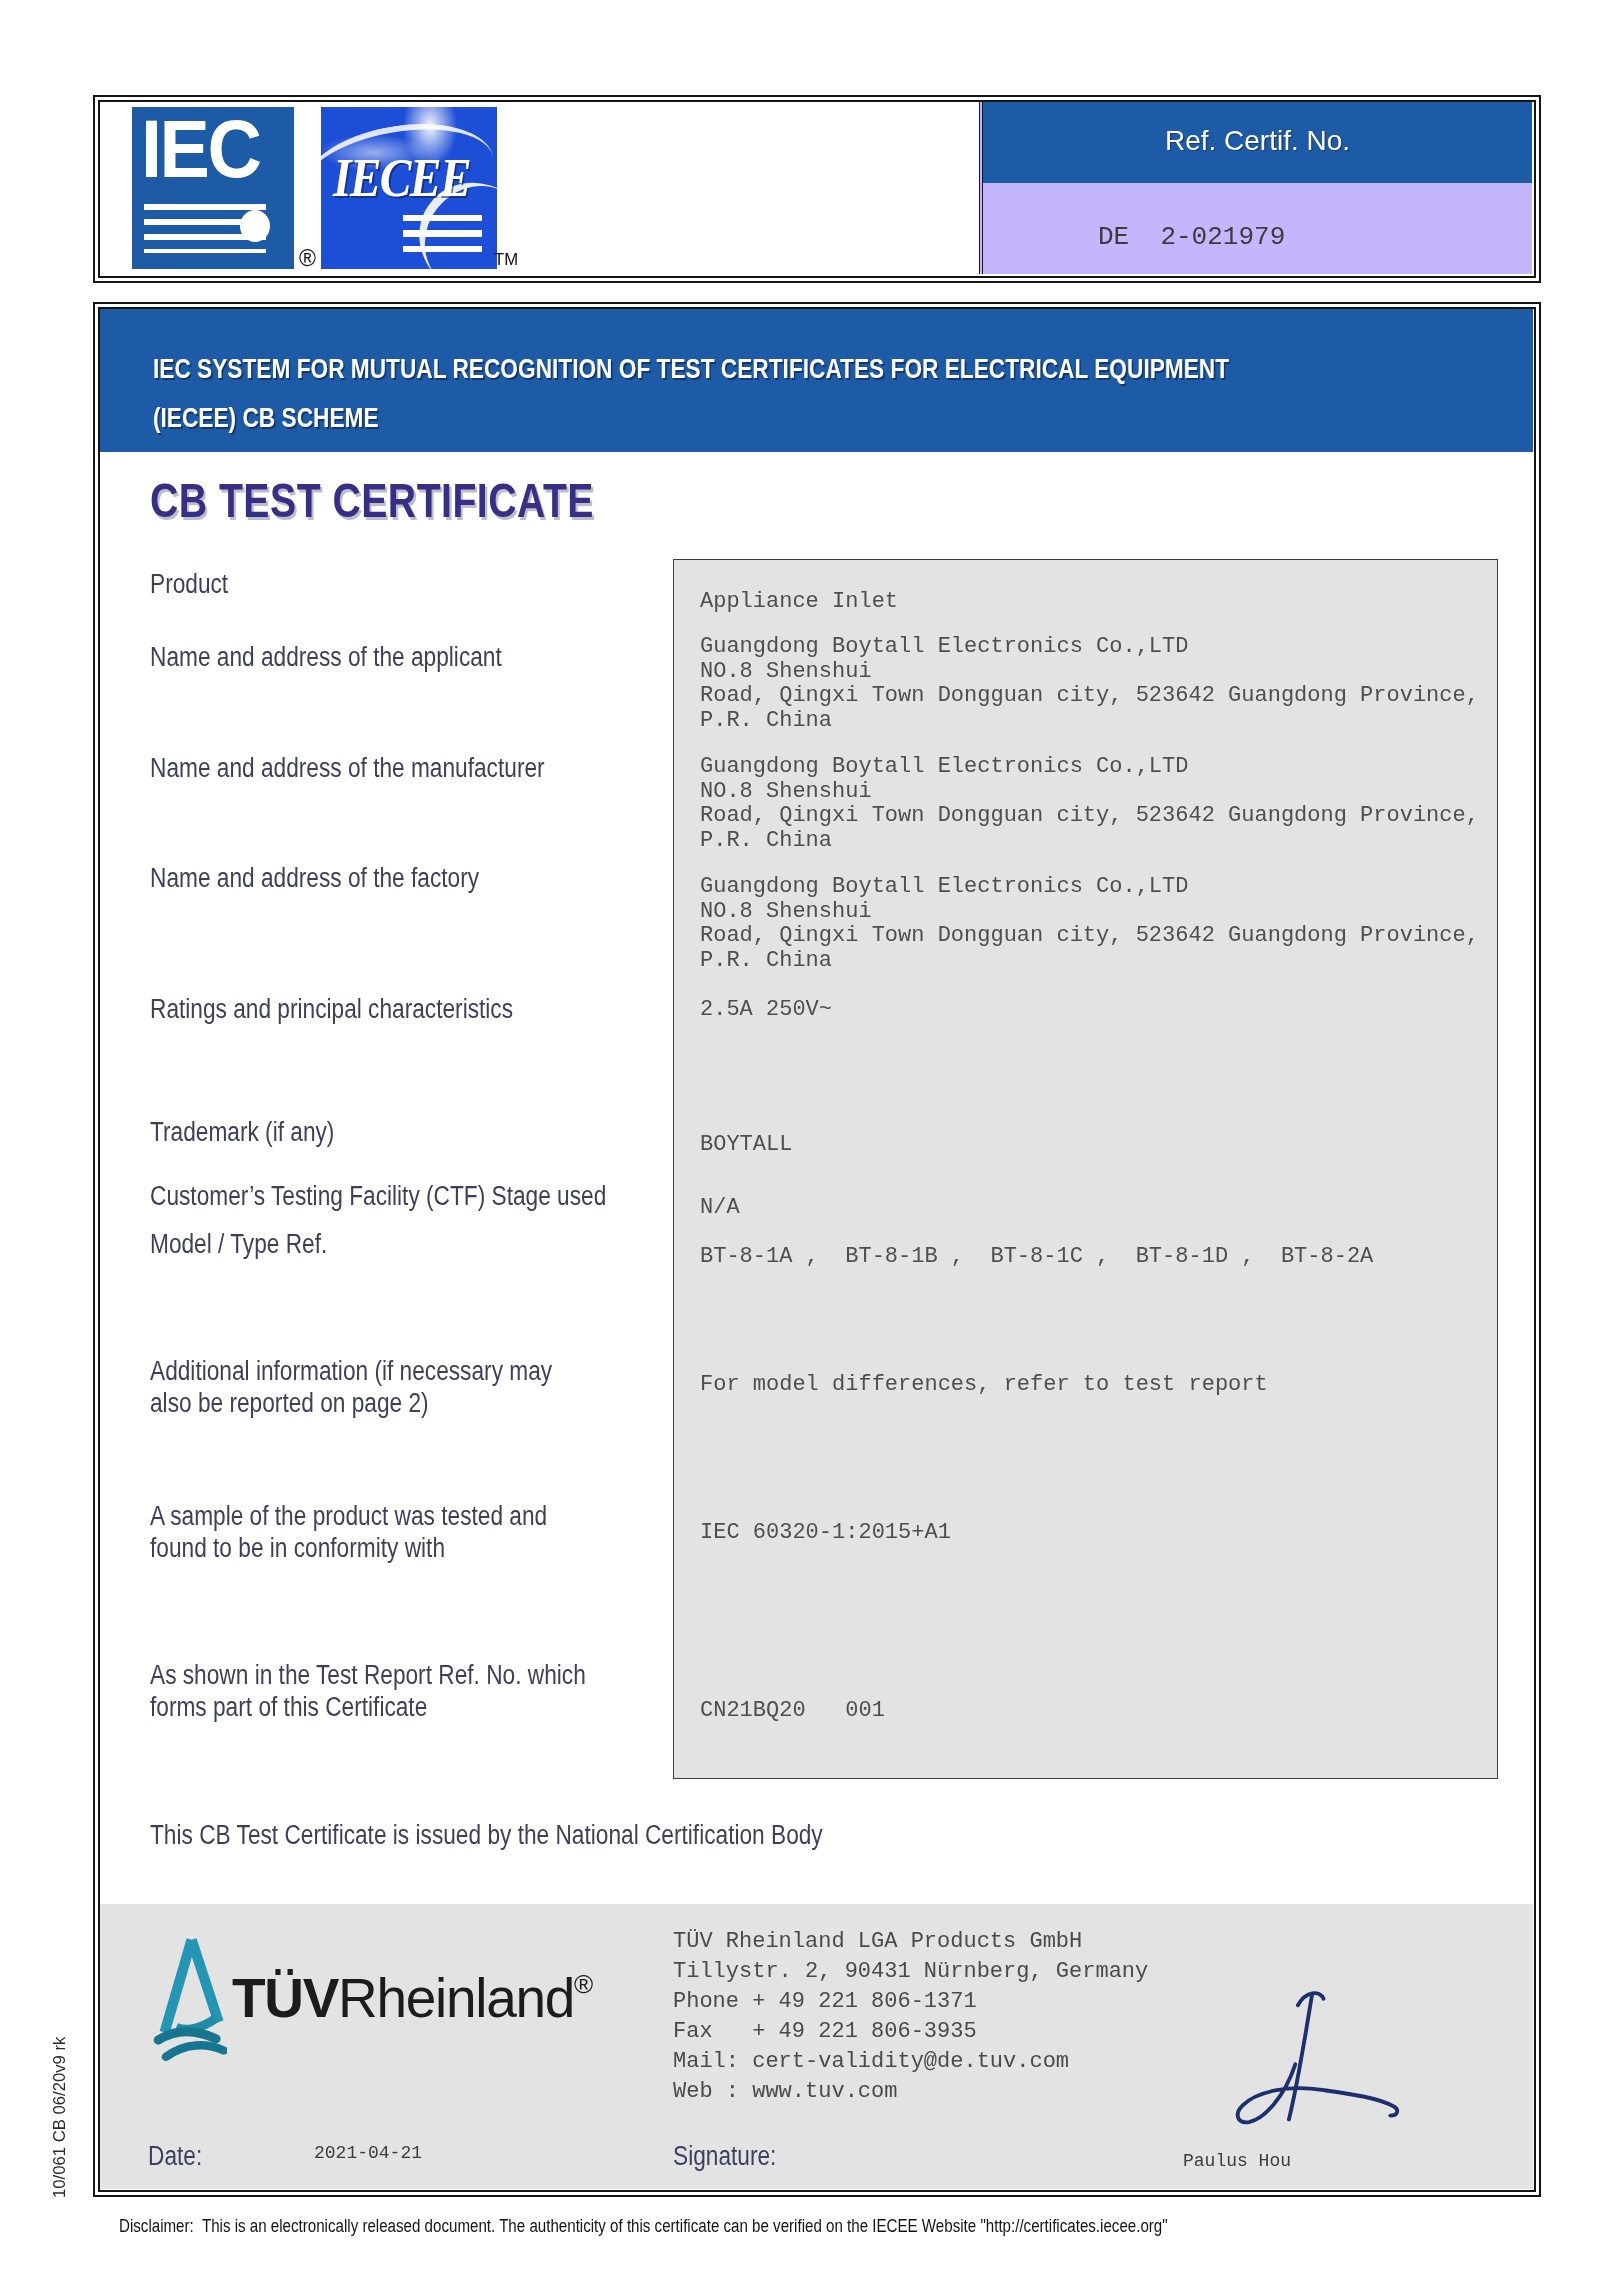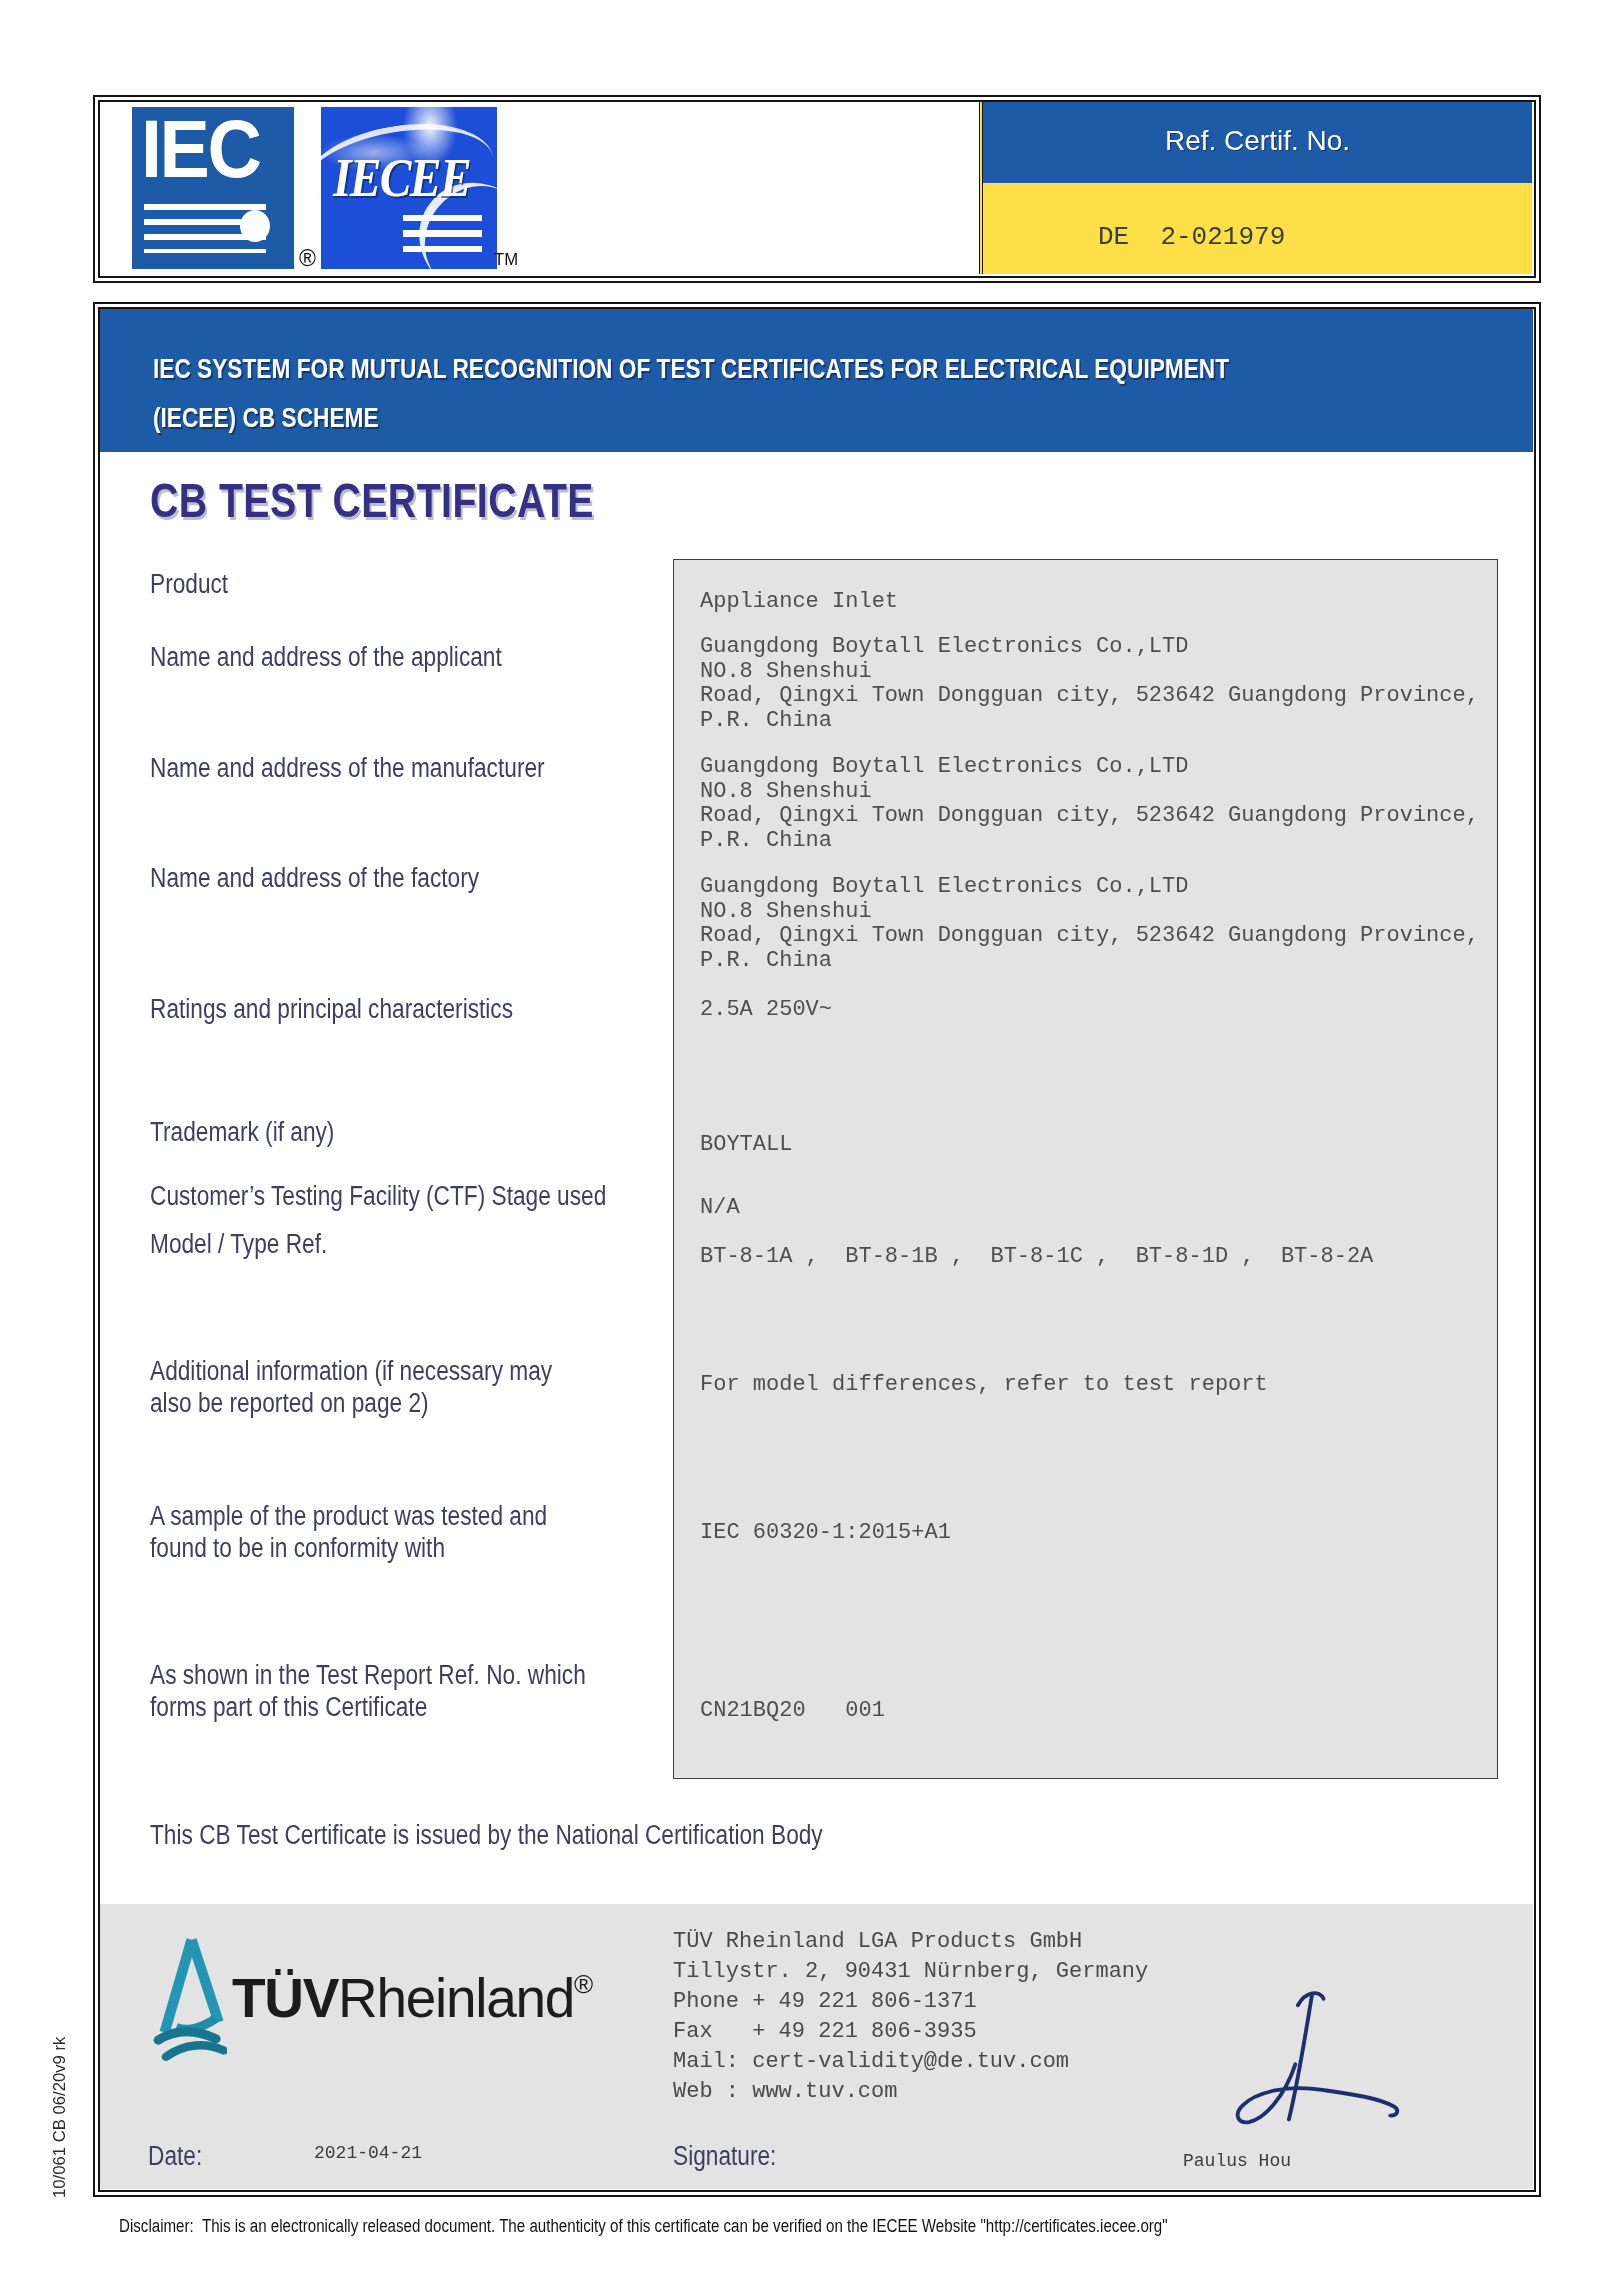--- a/index.html
+++ b/index.html
@@ -59,21 +59,21 @@
     background:repeating-linear-gradient(180deg,#fff 0 6.4px,rgba(0,0,0,0) 6.4px 15.4px);
   }
   .iecee-swoosh {
     position:absolute; left:97px; top:77px; width:116px; height:109px;
     border-left:9px solid rgba(255,255,255,.9); border-radius:50%;
     transform:rotate(38deg);
   }
   .iecee-tm { position:absolute; left:394px; top:148px; font-size:16.7px; color:#111; }
   .ref-col {
     position:absolute; left:879px; top:0; width:553px; height:172px;
-    border-left:4.5px double #141414; background:#fde047;
+    border-left:4.5px double #141414; background:#c4b5fd;
   }
   .ref-head {
     position:absolute; left:0; top:0; width:100%; height:81px; background:#1e5ba6;
     color:#fff; font-size:28px; text-align:center; line-height:77px;
     text-shadow:1.3px 1.3px 0 rgba(0,0,40,.35);
   }
   .ref-val {
     position:absolute; left:115px; top:120px; font-size:26px; color:#3c3c3c; white-space:pre;
   }
 

